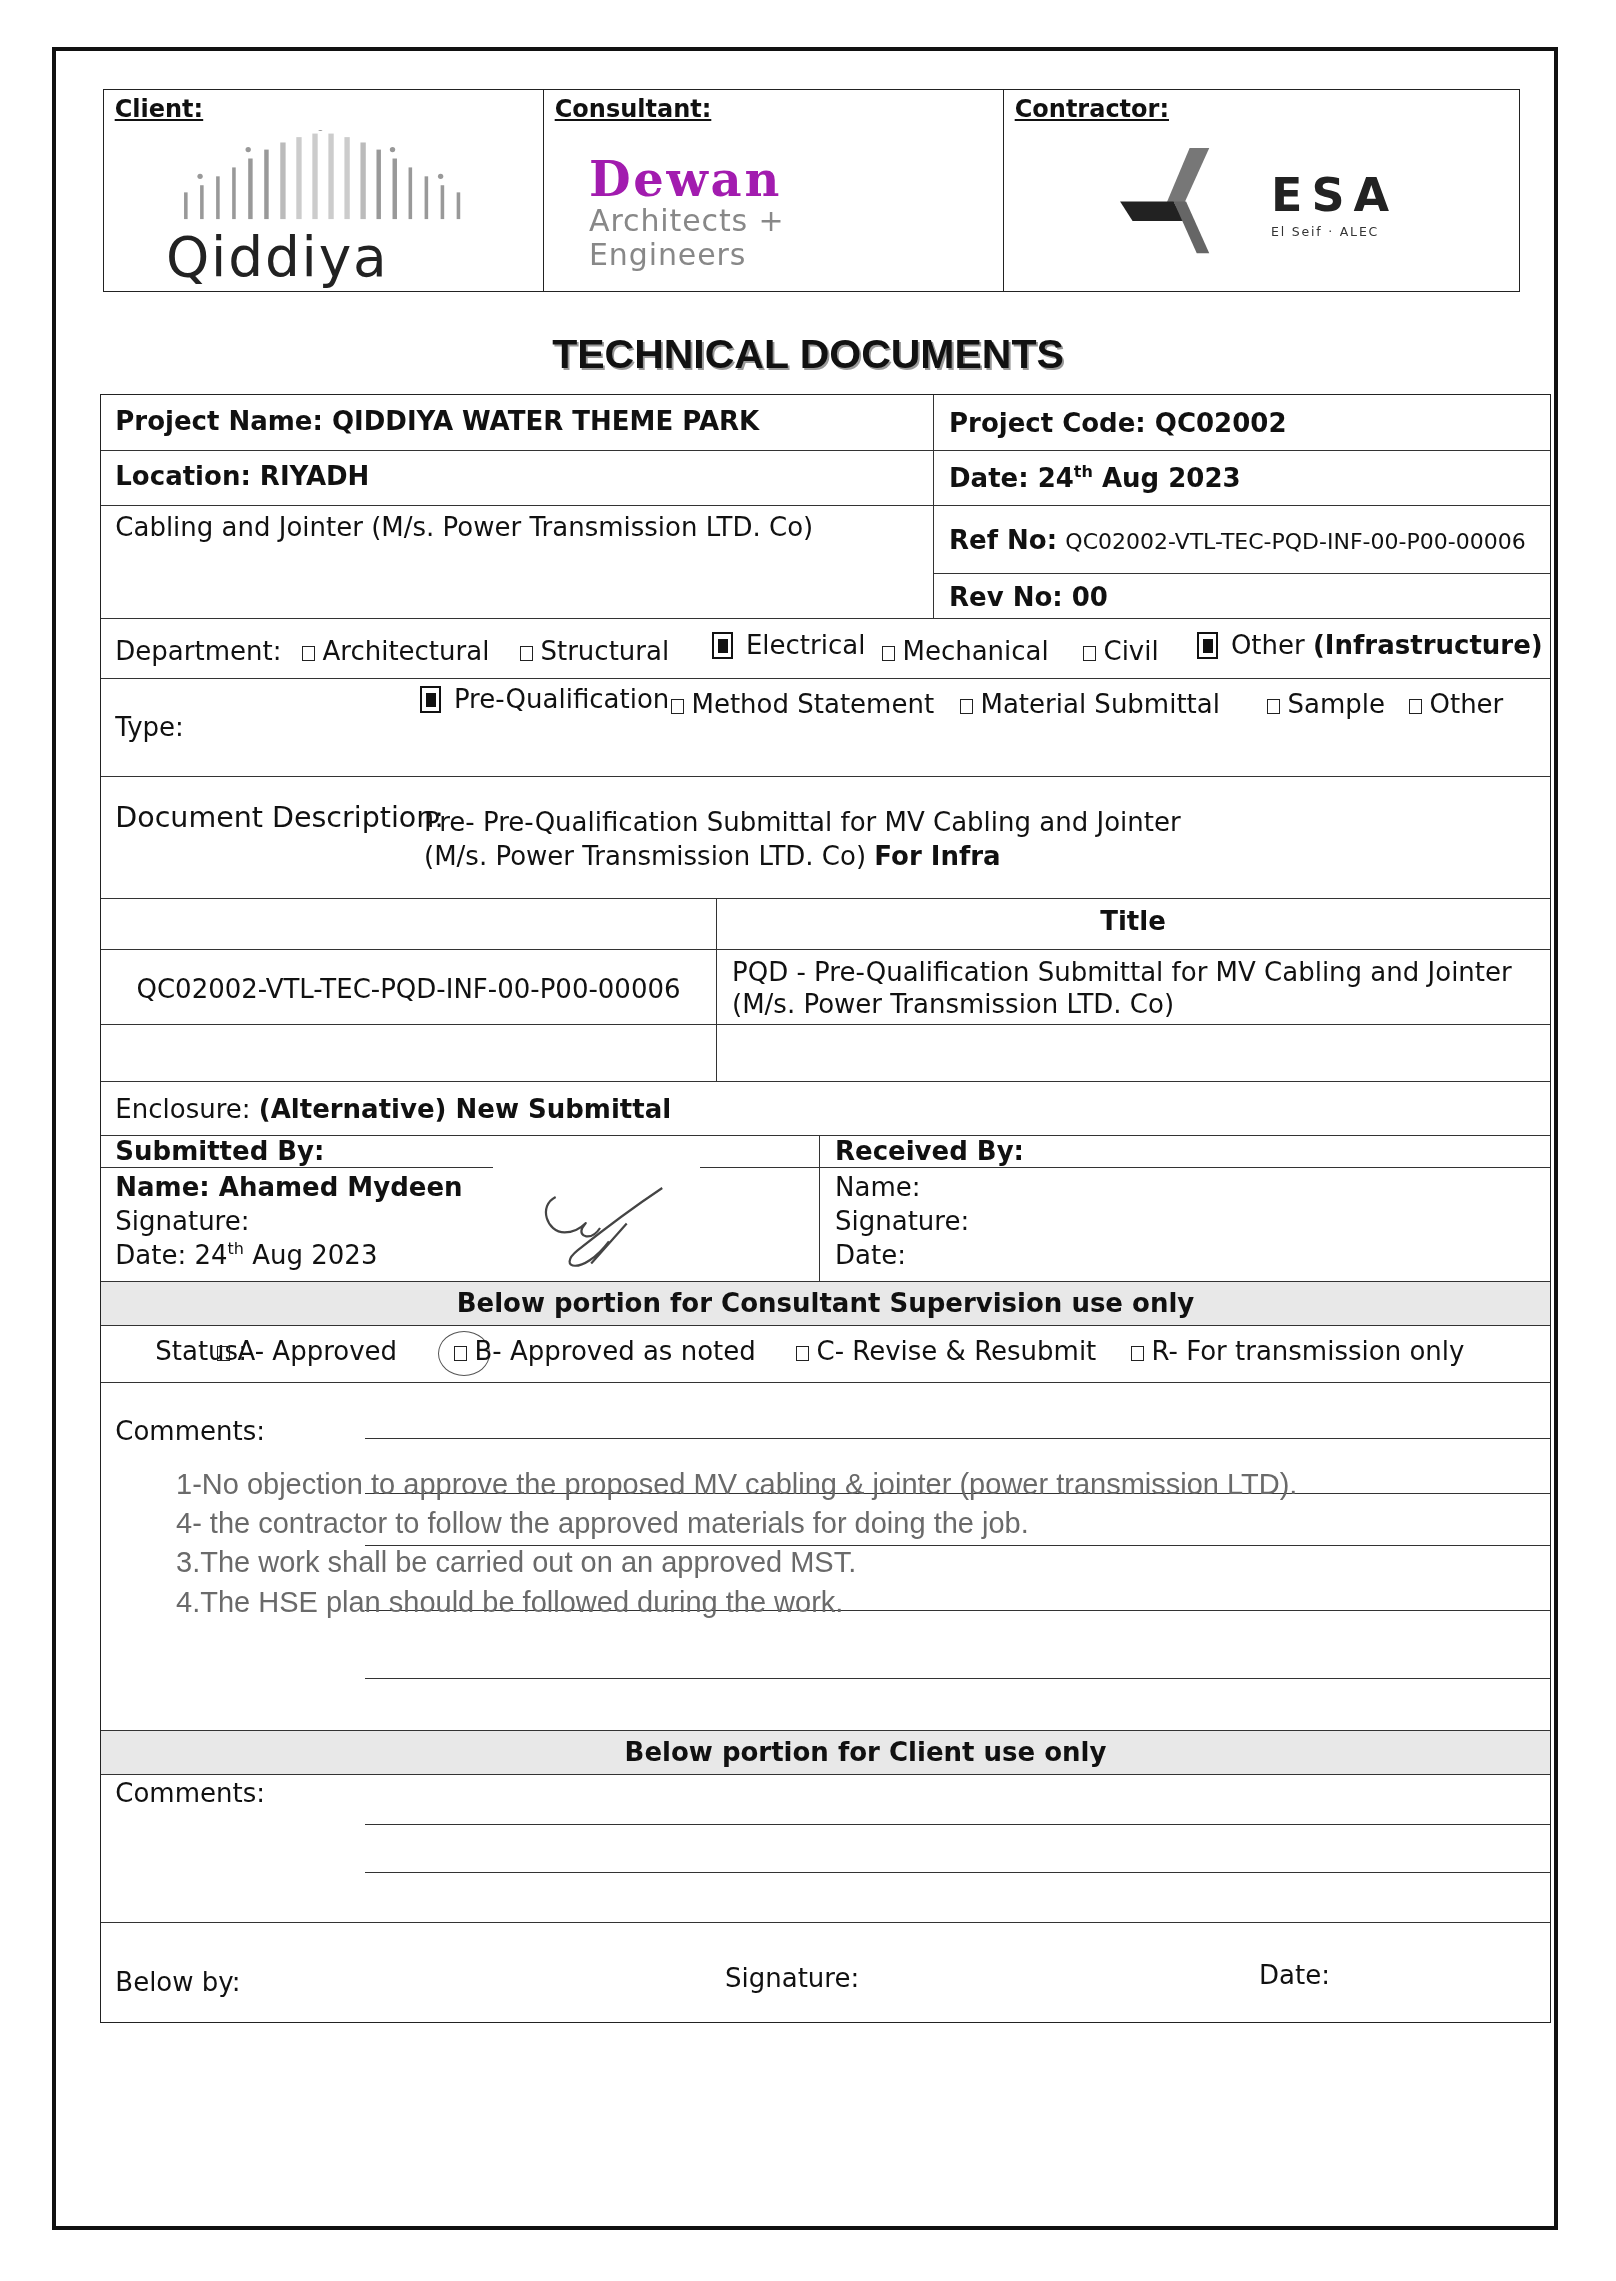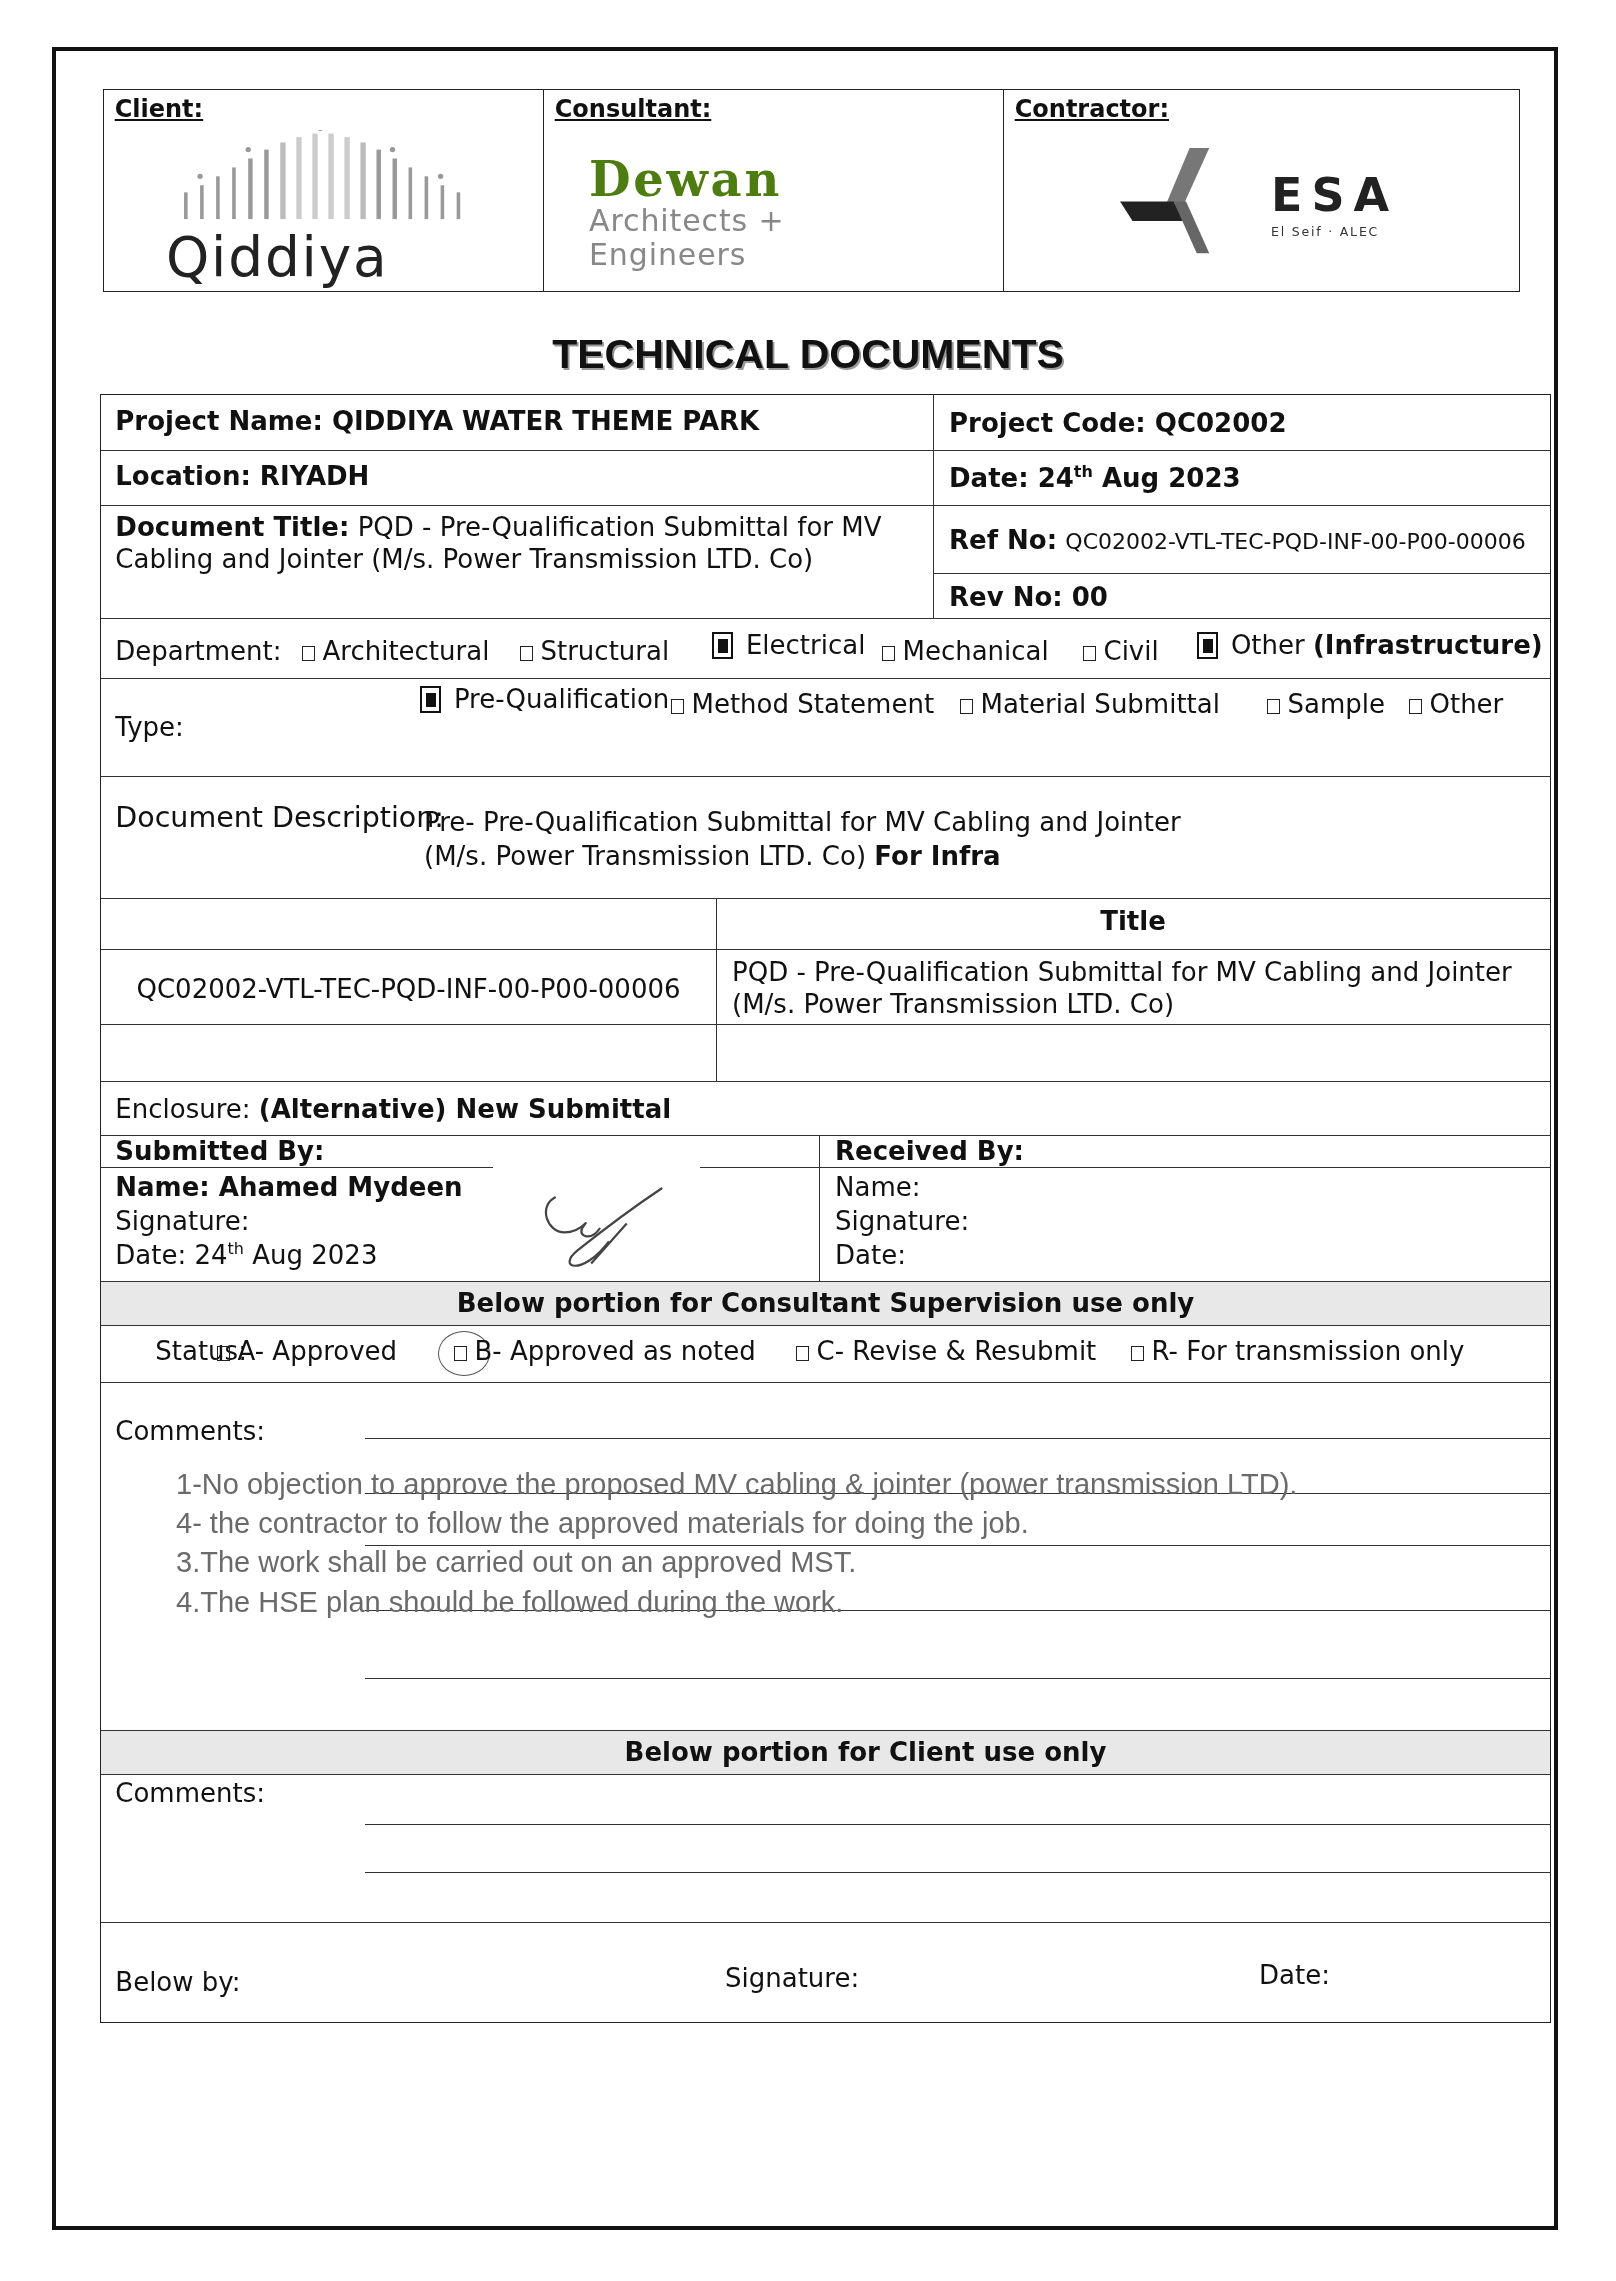--- a/index.html
+++ b/index.html
@@ -9,21 +9,21 @@
          border: 4.5px solid #111; box-sizing: border-box; }
   
   .logo-table { position: absolute; left: 103px; top: 89px; width: 1417px; height: 203px;
          border: 1.8px solid #222; display: flex; box-sizing: border-box; }
   .logo-cell { position: relative; border-right: 1.8px solid #222; box-sizing: border-box; }
   .logo-cell:last-child { border-right: none; }
   .logo-cell .lbl { position: absolute; left: 10.7px; top: 5.3px; font-size: 24px; font-weight: bold;
          text-decoration: underline; }
   .qiddiya-word { position: absolute; left: 62px; top: 135px; font-size: 55px; letter-spacing: 1.8px; color: #222; }
   .qiddiya-bars { position: absolute; left: 71px; top: 40px; width: 321px; height: 98px; }
-  .dewan-main { position: absolute; left: 45px; top: 61px; font-size: 48px; font-weight: bold; color: #4d7c0f; letter-spacing: 2.7px; font-family: "DejaVu Serif", serif; }
+  .dewan-main { position: absolute; left: 45px; top: 61px; font-size: 48px; font-weight: bold; color: #a21caf; letter-spacing: 2.7px; font-family: "DejaVu Serif", serif; }
   .dewan-sub { position: absolute; left: 45px; top: 114px; font-size: 30px; color: #888; line-height: 34px; letter-spacing: 0.9px; }
   .esa-mark { position: absolute; left: 116px; top: 58px; width: 125px; height: 107px; }
   .esa-word { position: absolute; left: 267px; top: 78px; font-size: 46px; font-weight: bold; letter-spacing: 9px; color: #222; }
   .esa-sub { position: absolute; left: 267px; top: 134px; font-size: 12.5px; letter-spacing: 1.8px; color: #333; }
 
   .doc-title { position: absolute; left: 0; width: 1616px; top: 331px; text-align: center;
          font-size: 41px; font-weight: bold; font-family: "Liberation Sans", sans-serif; letter-spacing: 0; text-shadow: 1.8px 1.8px 0 #999; }
 
   .main-table { position: absolute; left: 100px; top: 394px; width: 1451px; height: 1629px;
          border: 1.8px solid #222; box-sizing: border-box; font-size: 26px; }
@@ -117,22 +117,20 @@
     <span>RIYADH</span>
   </div>
   <div class="cell b" style="left:848px; top:68px;">
     <span>Date:</span>
     <span>24</span><span class="sup">th</span>
     <span>Aug 2023</span>
   </div>
 
   <div class="row" style="top:110px;"></div>
   <div class="cell" style="left:14.3px; top:116px; line-height:32px;">
-    <div><span class="b">Document Title:</span>
-      <span>PQD - Pre-Qualification Submittal for MV</span></div>
     <div>Cabling and Jointer (M/s. Power Transmission LTD. Co)</div>
   </div>
   <div class="row" style="top:110px; left:832px;"></div>
   <div class="cell" style="left:848px; top:130px; white-space:nowrap;">
     <span class="b">Ref No:</span>
     <span style="font-size:22px;">QC02002-VTL-TEC-PQD-INF-00-P00-00006</span>
   </div>
   <div class="row" style="top:178px; left:832px;"></div>
   <div class="cell b" style="left:848px; top:187px;">
     <span>Rev No:</span>

